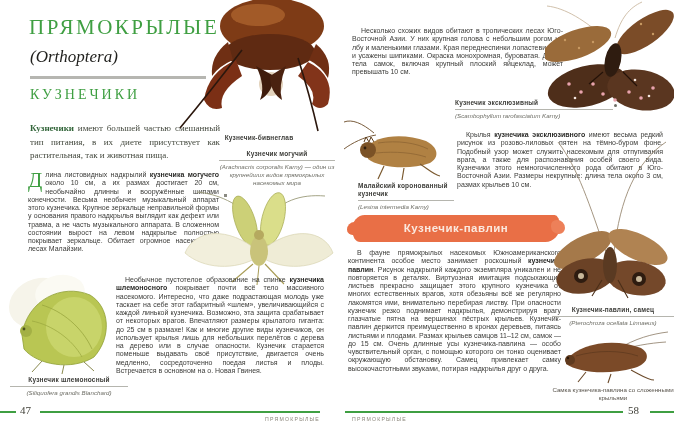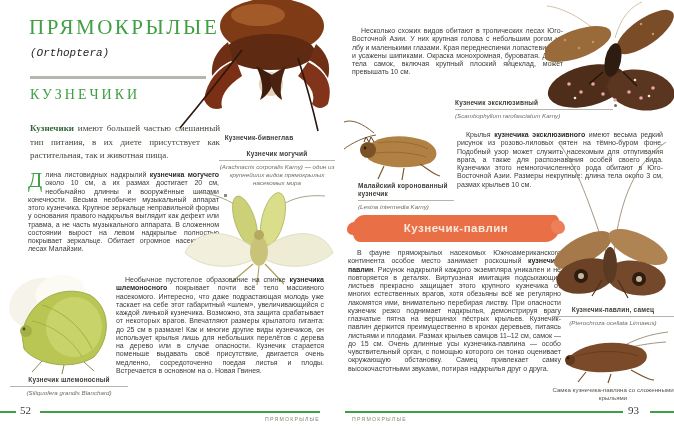--- a/index.html
+++ b/index.html
@@ -7,21 +7,21 @@
     position:relative;width:674px;height:436px;background:#ffffff;overflow:hidden;
     font-family:"Liberation Sans",sans-serif;color:#3b3b36;
   }
   .abs{position:absolute;}
   
   .book-title{
     font-family:"Liberation Serif",serif;font-size:21px;letter-spacing:2.5px;
     color:#3f9f42;font-weight:normal;white-space:nowrap;
   }
   .latin-sub{
-    font-family:Liberation Mono, monospace;font-style:italic;font-size:11px;color:#1f1f1c;
+    font-family:Liberation Serif, serif;font-style:italic;font-size:17px;color:#1f1f1c;
   }
   .gray-rule{background:#b6b6b1;height:3px;}
   .section-head{
     font-family:"Liberation Serif",serif;font-size:14px;letter-spacing:3px;
     color:#3f9f42;font-weight:normal;white-space:nowrap;
   }
   
   .intro{
     font-family:"Liberation Serif",serif;font-size:9px;line-height:1.5;
     text-align:justify;color:#43483d;
@@ -139,21 +139,21 @@
       <path d="M82,97 L92,106" stroke="#8a8a50" stroke-width="1" fill="none"></path>
     </svg>
 
     <div class="abs cap center" style="left:10px;top:376px;width:118px;">
       <div class="cap-title">Кузнечик шлемоносный</div>
       <div class="cap-rule"></div>
       <div class="cap-species">(Siliquofera grandis Blanchard)</div>
     </div>
 
     <div class="abs foot-rule" style="left:0;top:411px;width:16px;"></div>
-    <div class="abs pagenum" style="left:20px;top:404px;">52</div>
+    <div class="abs pagenum" style="left:20px;top:404px;">47</div>
     <div class="abs foot-rule" style="left:40px;top:411px;width:280px;"></div>
     <div class="abs running" style="left:230px;top:416px;width:90px;text-align:right;">ПРЯМОКРЫЛЫЕ</div>
   </div>
 
   <div>
 
     <p class="abs body indent" style="left:352px;top:27px;width:211px;margin:0;">Несколько схожих видов обитают в тропических лесах Юго-Восточной Азии. У них крупная голова с небольшим рогом на лбу и маленькими глазами. Края переднеспинки лопастевидные и усажены шипиками. Окраска монохромная, буроватая. Длина тела самок, включая крупный плоский яйцеклад, может превышать 10 см.</p>
 
     <svg class="abs" style="left:545px;top:0;" width="129" height="130" viewBox="0 0 129 130">
       <path d="M62,40 C40,20 20,8 2,6" stroke="#cbb9a2" stroke-width="0.9" fill="none"></path>
@@ -247,18 +247,18 @@
       <path d="M10,30 C25,12 60,8 85,18 C95,24 92,34 78,38 C50,46 22,42 10,34 Z" fill="#7b4a28"></path>
       <path d="M20,26 C40,20 65,20 82,26" stroke="#5f3a1e" stroke-width="0.8" fill="none"></path>
       <circle cx="14" cy="30" r="5" fill="#5f3a1e"></circle>
       <circle cx="12" cy="28" r="1.2" fill="#2a1708"></circle>
       <path d="M30,42 L22,52 M55,44 L52,53 M75,40 C85,45 92,50 98,50" stroke="#6b4a2a" stroke-width="1.1" fill="none"></path>
     </svg>
 
     <div class="abs cap-plain" style="left:552px;top:386px;width:122px;">Самка кузнечика-павлина со сложенными крыльями</div>
 
     <div class="abs foot-rule" style="left:345px;top:411px;width:278px;"></div>
-    <div class="abs pagenum" style="left:628px;top:404px;">93</div>
+    <div class="abs pagenum" style="left:628px;top:404px;">58</div>
     <div class="abs foot-rule" style="left:650px;top:411px;width:24px;"></div>
     <div class="abs running" style="left:352px;top:416px;">ПРЯМОКРЫЛЫЕ</div>
   </div>
 
 </div>
 
 </body></html>

